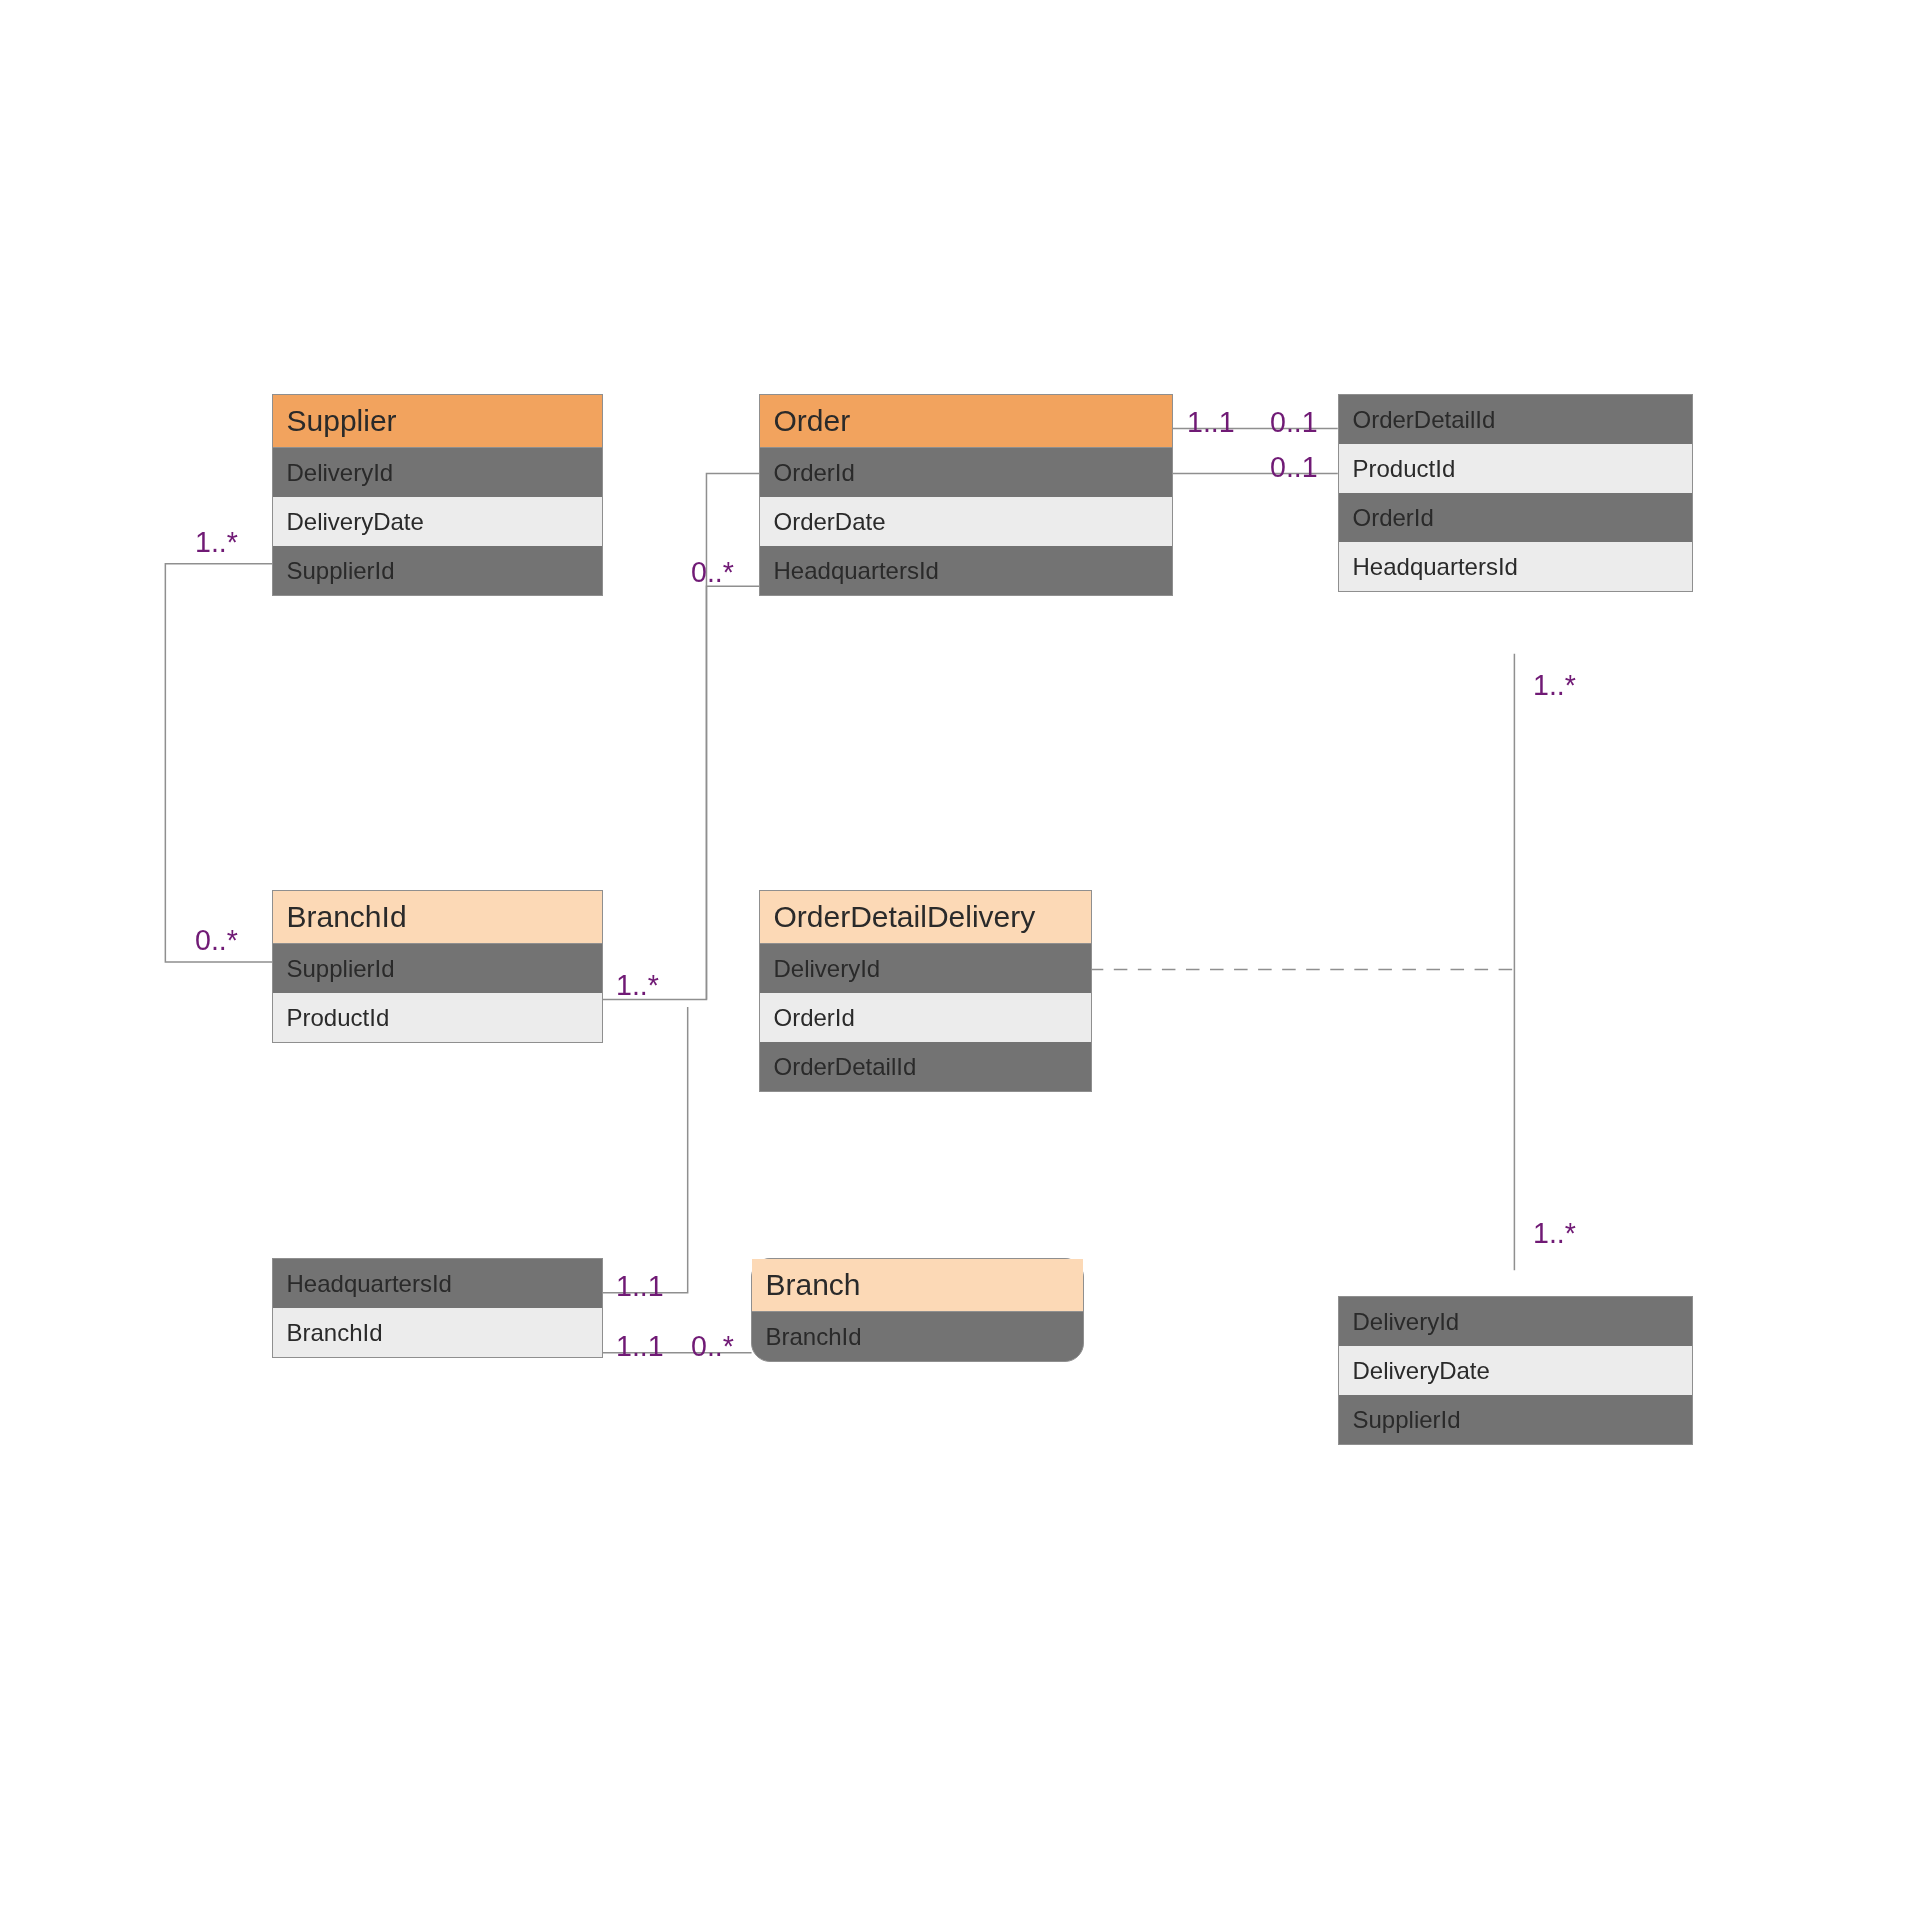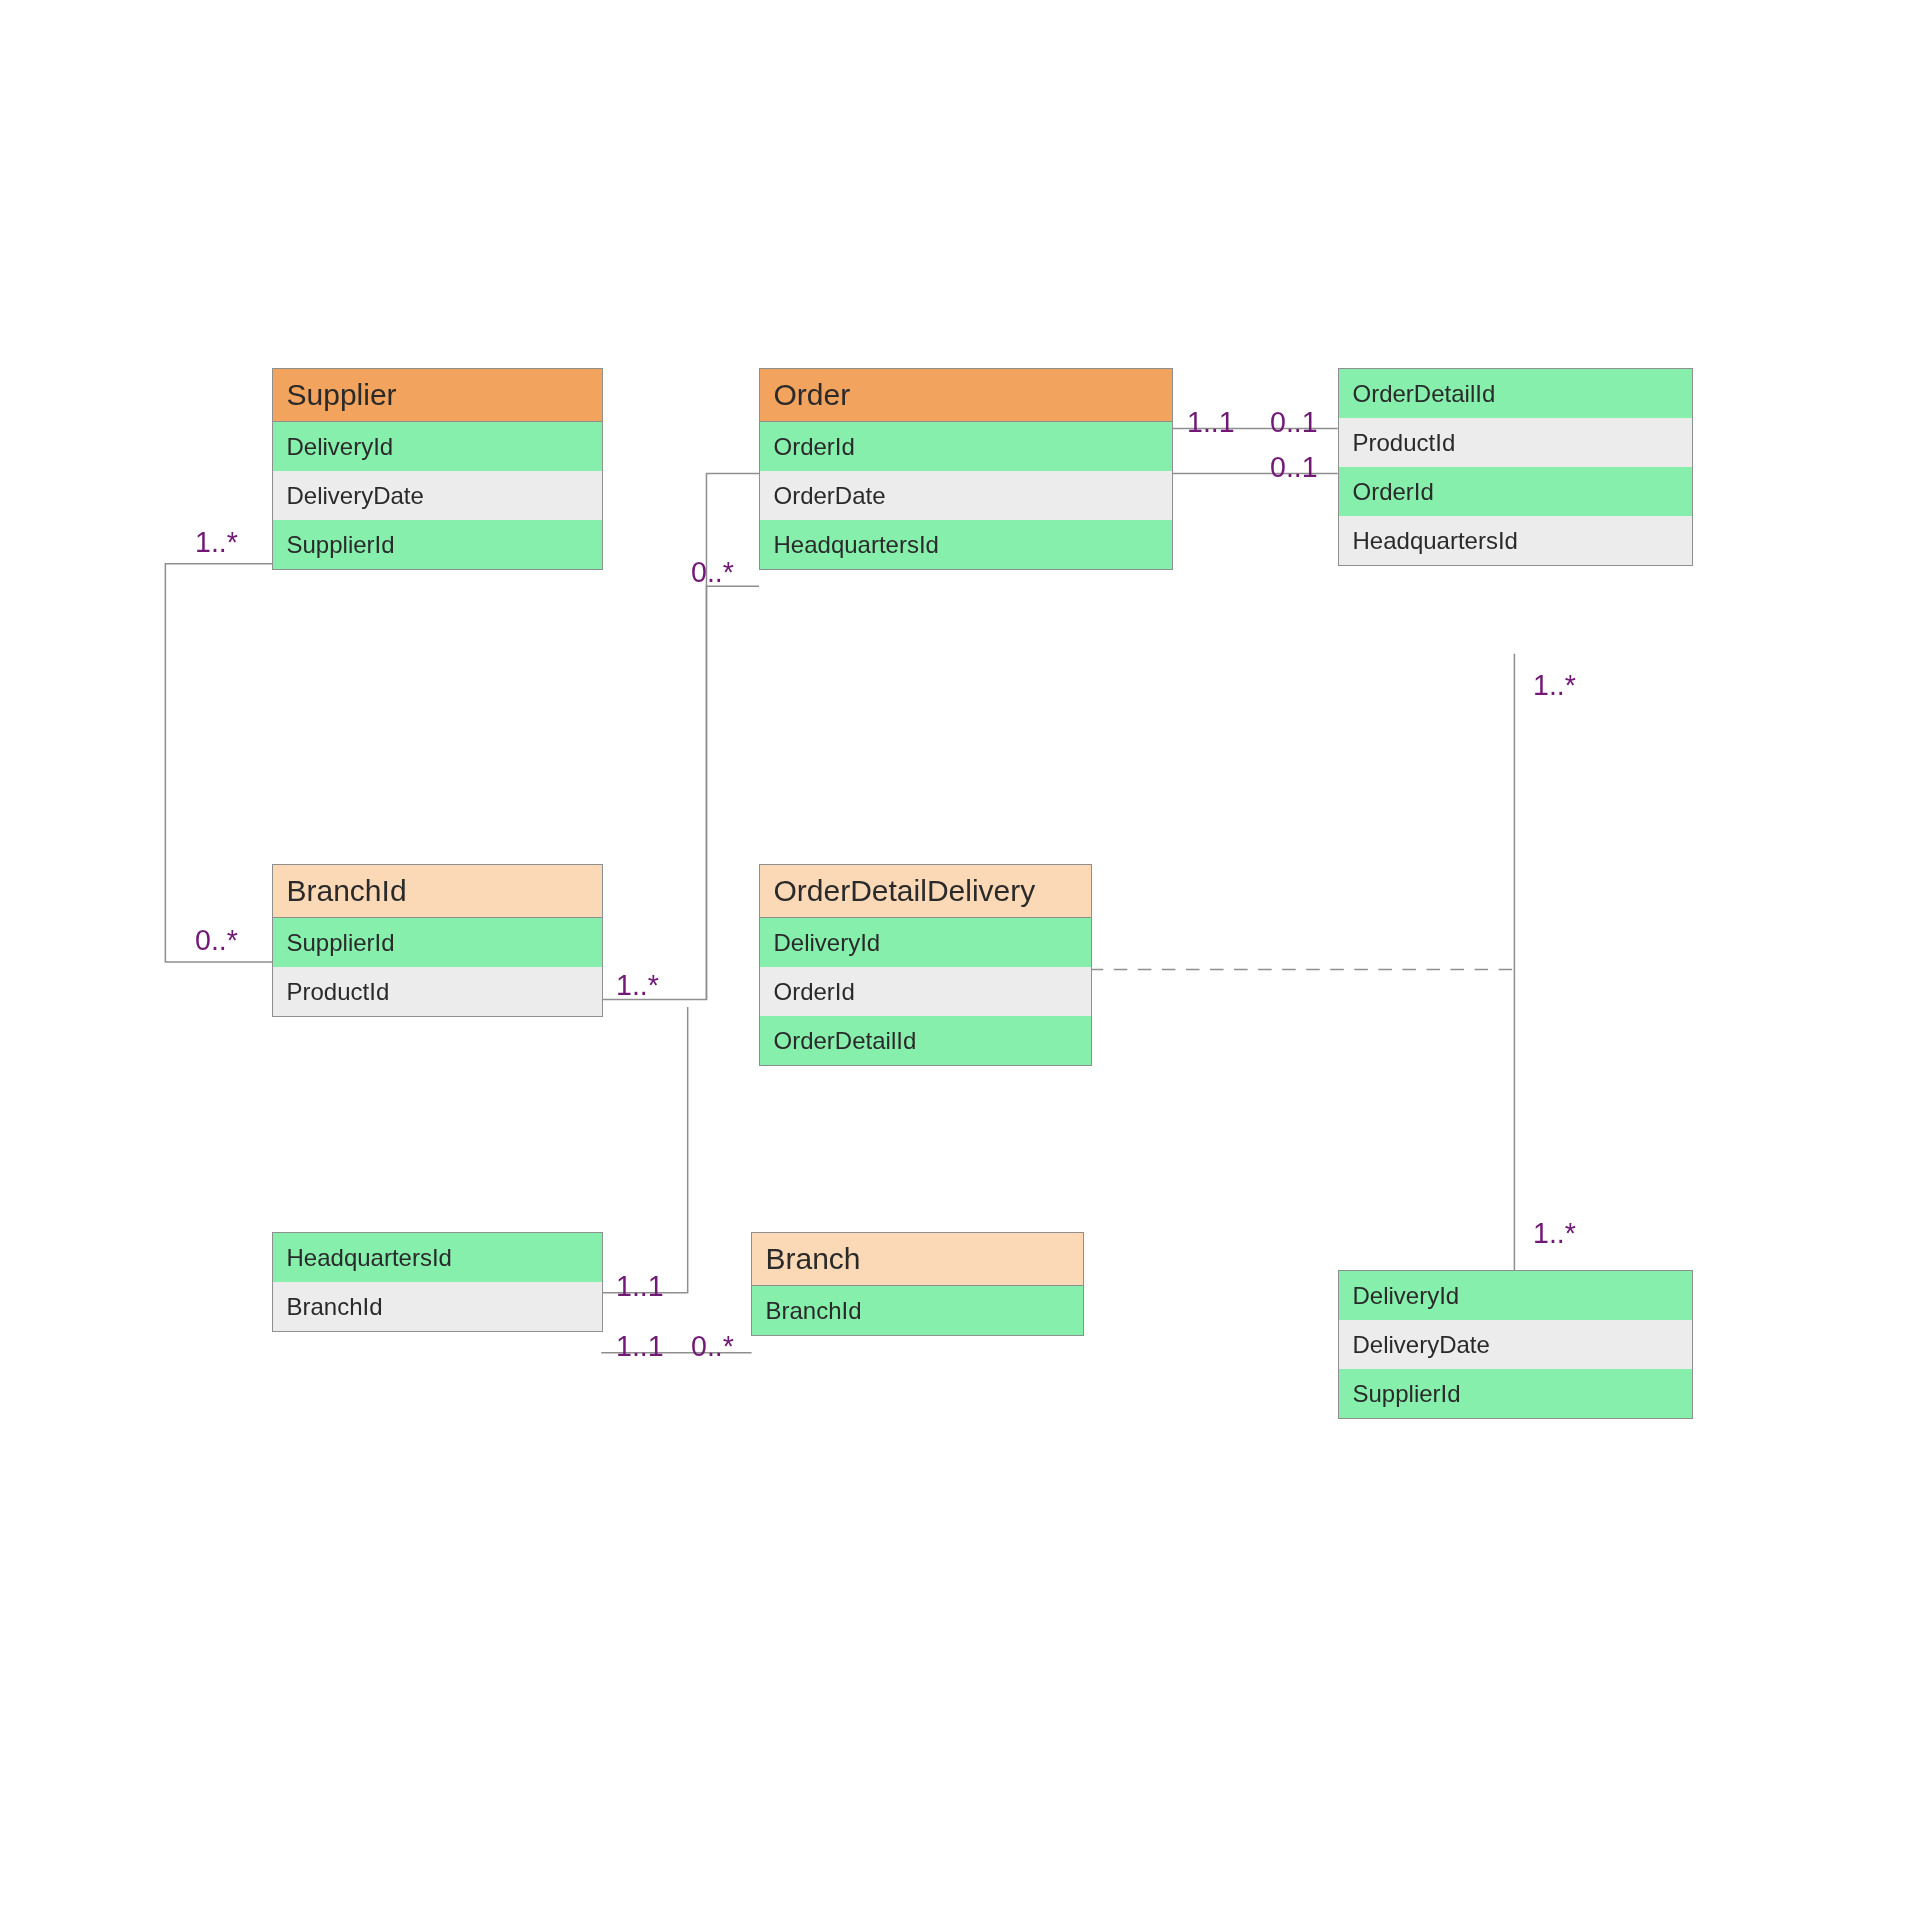--- a/index.html
+++ b/index.html
@@ -1,17 +1,17 @@
 <!DOCTYPE html>
 <html style="font-size:12px"><head>
 <meta charset="utf-8">
 <style>
   html,body{margin:0;padding:0;width:1924px;height:1924px;background:#fff;font-family:Arial,Helvetica,sans-serif;color:#2a2a2a;}
   .canvas{position:relative;width:1924px;height:1924px;}
-  .entity{position:absolute;border:1.5px solid #8f8f8f;background:#86efac;}
+  .entity{position:absolute;border:1.5px solid #8f8f8f;background:#737373;margin-top:26px;}
   .entity .title{padding:9px 13.5px;font-size:30px;border-bottom:0.8px solid #8f8f8f;}
   .title.dark{background:#f2a35e;}
   .title.light{background:#fcd9b6;}
   .row{padding:10.5px 13.5px;font-size:24px;}
   .row.alt{background:#ececec;}
   .label{position:absolute;font-size:28.6px;color:#701a75;white-space:nowrap;}
   svg.conn{position:absolute;left:0;top:0;width:1924px;height:1924px;pointer-events:none;}
   svg.conn path{stroke:#8f8f8f;stroke-width:2;fill:none;}
   svg.conn path.dashed{stroke-dasharray:18 14;}
 </style>
@@ -71,21 +71,21 @@
     <div class="row">DeliveryId</div>
     <div class="row alt">OrderId</div>
     <div class="row">OrderDetailId</div>
   </div>
 
   <div class="entity" style="left:272px;top:1232px;width:329px;">
     <div class="row">HeadquartersId</div>
     <div class="row alt">BranchId</div>
   </div>
 
-  <div class="entity" style="left:751px;top:1232px;width:331px;">
+  <div class="entity" style="left:751px;top:1232px;width:331px;border-radius:19px;">
     <div class="title light">Branch</div>
     <div class="row">BranchId</div>
   </div>
 
   <div class="entity" style="left:1338px;top:1270px;width:353px;">
     <div class="row">DeliveryId</div>
     <div class="row alt">DeliveryDate</div>
     <div class="row">SupplierId</div>
   </div>
 

